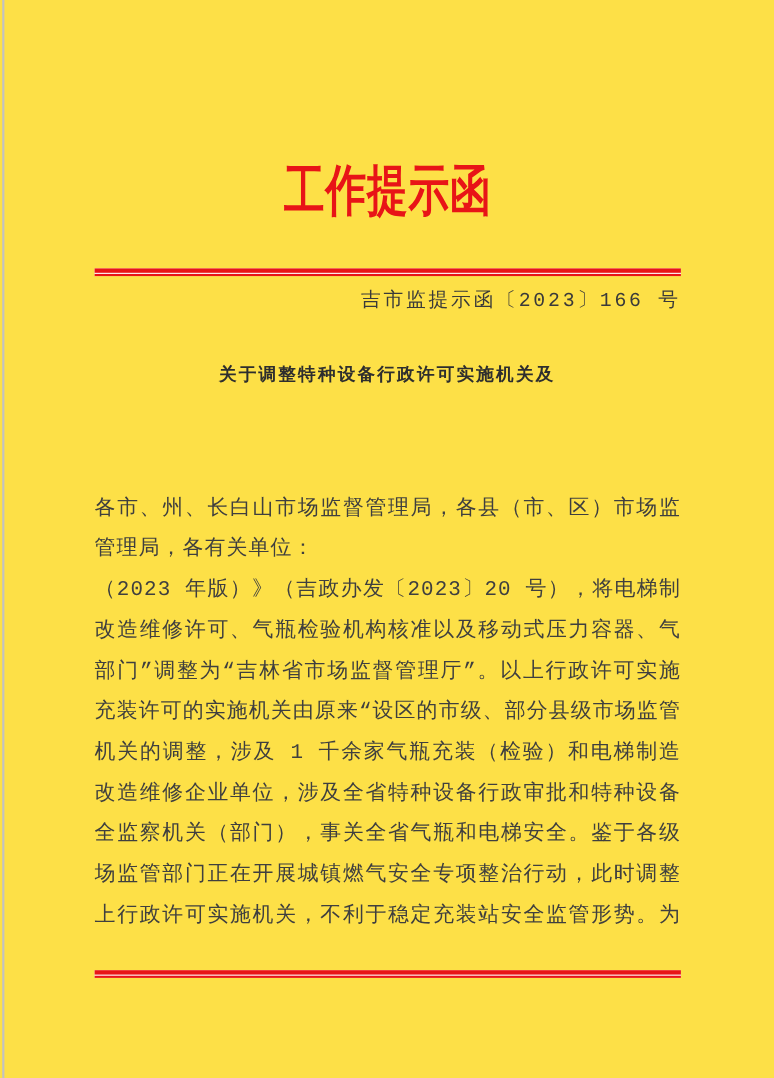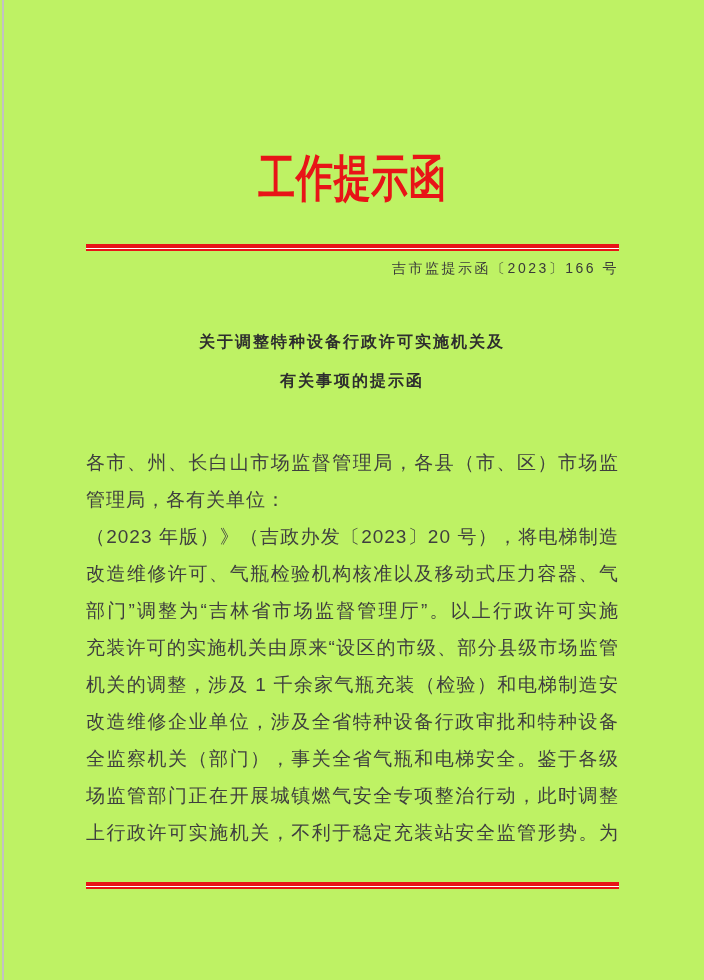--- a/index.html
+++ b/index.html
@@ -1,22 +1,22 @@
 <!DOCTYPE html>
 <html style="--accent_red: #e81417; --heading_text: #2e2e2e; --body_text: #3f3f3f; --page_edge: #c2c2c2;"><head>
 <meta charset="utf-8">
 <style>
   html, body { margin: 0; padding: 0; background: #ffffff; }
   .page {
     position: relative;
     width: 704px;
     height: 980px;
-    background: #bef264;
+    background: #fde047;
     overflow: hidden;
-    font-family: Liberation Sans, sans-serif;
+    font-family: Liberation Mono, monospace;
   }
   .page-edge {
     position: absolute;
     left: 2px; top: 0;
     width: 2px; height: 980px;
     background: var(--page_edge, #c2c2c2);
   }
   .doc-type-title {
     position: absolute;
     top: 144px; left: 0;
@@ -43,21 +43,21 @@
     border-top: 4px solid var(--accent_red, #e81417);
     border-bottom: 2px solid var(--accent_red, #e81417);
   }
   .rule-top { top: 244px; }
   .rule-bottom { top: 882px; }
   .doc-number {
     position: absolute;
     top: 260px; left: 86px;
     width: 533px;
     text-align: right;
-    font-size: 14px;
+    font-size: 18px;
     letter-spacing: 2.5px;
     color: #3a3a3a;
     white-space: nowrap;
   }
   .doc-title {
     position: absolute;
     top: 322px; left: 0;
     width: 704px;
     text-align: center;
     font-size: 16px;
@@ -97,21 +97,20 @@
   <div class="doc-type-title">
     <span class="stretch">工作提示函</span>
   </div>
 
   <div class="rule rule-top"></div>
 
   <div class="doc-number">吉市监提示函〔2023〕166 号</div>
 
   <div class="doc-title">
     <div>关于调整特种设备行政许可实施机关及</div>
-    <div>有关事项的提示函</div>
   </div>
 
   <div class="body-text">
     <div class="line">各市、州、长白山市场监督管理局，各县（市、区）市场监督</div>
     <div class="line align-left">管理局，各有关单位：</div>
     <div class="line">（2023 年版）》（吉政办发〔2023〕20 号），将电梯制造安装</div>
     <div class="line">改造维修许可、气瓶检验机构核准以及移动式压力容器、气瓶</div>
     <div class="line">部门”调整为“吉林省市场监督管理厅”。以上行政许可实施</div>
     <div class="line">充装许可的实施机关由原来“设区的市级、部分县级市场监管</div>
     <div class="line">机关的调整，涉及 1 千余家气瓶充装（检验）和电梯制造安装</div>

